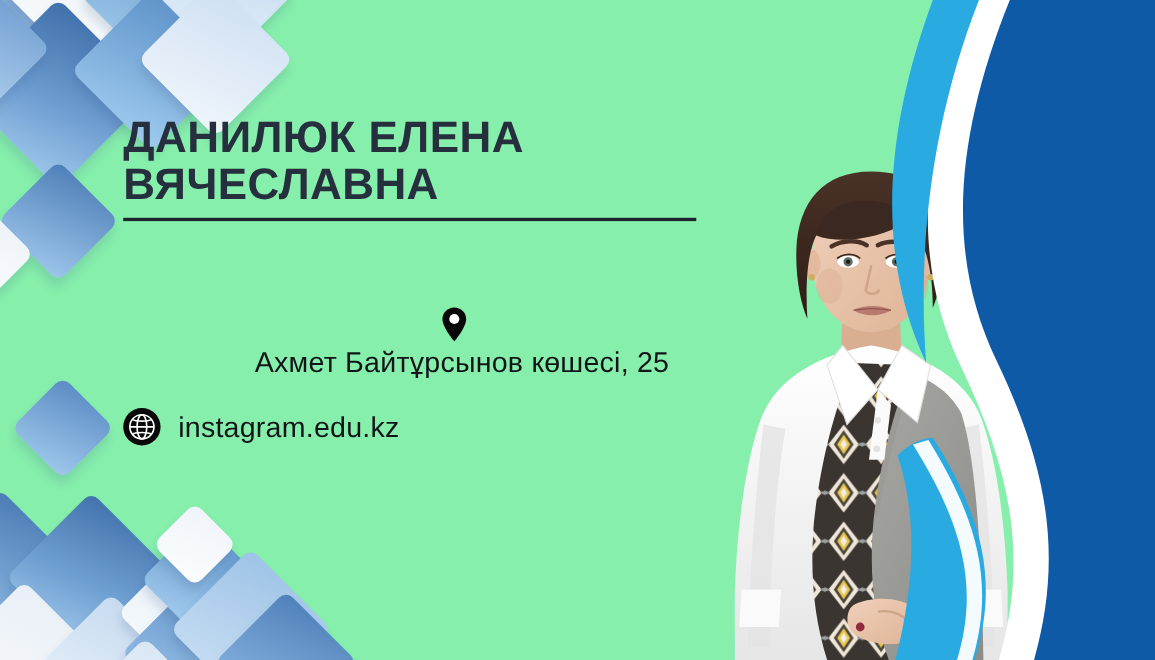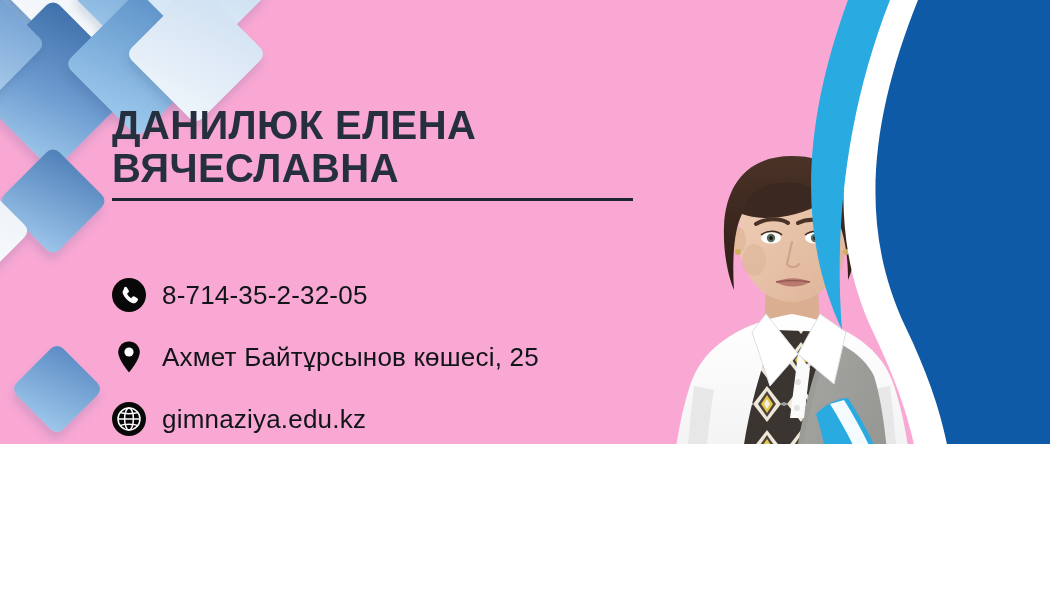--- a/index.html
+++ b/index.html
@@ -3,23 +3,23 @@
 <meta charset="utf-8">
 <style>
   html, body {
     margin: 0;
     padding: 0;
     background: #ffffff;
   }
   #card {
     position: relative;
     width: 1050px;
-    height: 444px;
+    height: 600px;
     overflow: hidden;
-    background: #f9a8d4;
+    background: #86efac;
     font-family: "Liberation Sans", sans-serif;
   }
 
   
   .deco-layer {
     position: absolute;
     inset: 0;
     pointer-events: none;
   }
   .dia {
@@ -85,21 +85,21 @@
     left: 110px;
     top: 276px;
     width: 620px;
   }
   .crow {
     display: flex;
     align-items: center;
     margin-bottom: 18px;
   }
   .crow.r1 { margin-bottom: 24px; }
-  .crow.r2 { margin-bottom: 24px; }
+  .crow.r2 { margin-bottom: 24px; flex-direction: column; }
   .crow.r3 { margin-bottom: 14px; }
   .cicon {
     width: 38px;
     height: 38px;
     flex: 0 0 38px;
     display: flex;
     align-items: center;
     justify-content: center;
     margin-right: 14px;
   }
@@ -322,32 +322,20 @@
   </div>
 
   <div class="content">
     <h1 class="name">ДАНИЛЮК ЕЛЕНА
 ВЯЧЕСЛАВНА</h1>
     <div class="rule"></div>
   </div>
 
   <div class="contacts">
 
-    <div class="crow r1">
-      <span class="cicon">
-        <svg width="36" height="36" viewBox="0 0 36 36" xmlns="http://www.w3.org/2000/svg">
-          <circle cx="18" cy="18" r="17" fill="#080808"></circle>
-          <path d="M13.2 10.4 c1.1-1 2.4-0.6 3 0.5 l1.5 2.6 c0.5 0.9 0.2 1.7-0.6 2.3 l-1 0.8
-                   c0.6 1.9 2.3 3.8 4.2 4.6 l0.9-1.1 c0.6-0.8 1.5-1 2.3-0.5 l2.5 1.5
-                   c1.1 0.7 1.4 2 0.4 3 l-1.4 1.4 c-1 1-2.5 1.1-4 0.5
-                   c-3.4-1.3-7.6-5.4-9-8.9 c-0.6-1.6-0.5-3 0.5-4 Z" fill="#FFFFFF"></path>
-        </svg>
-      </span>
-      <span class="ctext">8-714-35-2-32-05</span>
-    </div>
 
     <div class="crow r2">
       <span class="cicon">
         <svg width="36" height="36" viewBox="0 0 36 36" xmlns="http://www.w3.org/2000/svg">
           <path d="M18 2.5 c-6 0-10.8 4.7-10.8 10.6 c0 7.8 10.8 20.4 10.8 20.4
                    s10.8-12.6 10.8-20.4 C28.8 7.2 24 2.5 18 2.5 Z" fill="#080808"></path>
           <circle cx="18" cy="13" r="4.6" fill="#FFFFFF"></circle>
         </svg>
       </span>
       <span class="ctext">Ахмет Байтұрсынов көшесі, 25</span>
@@ -359,18 +347,18 @@
           <circle cx="18" cy="18" r="17" fill="#080808"></circle>
           <g stroke="#FFFFFF" stroke-width="1.5" fill="none">
             <circle cx="18" cy="18" r="11"></circle>
             <ellipse cx="18" cy="18" rx="4.4" ry="11"></ellipse>
             <line x1="7" y1="18" x2="29" y2="18"></line>
             <path d="M9.2 11.2 C12.4 13.3 23.6 13.3 26.8 11.2"></path>
             <path d="M9.2 24.8 C12.4 22.7 23.6 22.7 26.8 24.8"></path>
           </g>
         </svg>
       </span>
-      <span class="ctext">gimnaziya.edu.kz</span>
+      <span class="ctext">instagram.edu.kz</span>
     </div>
 
 
   </div>
 </div>
 
 </body></html>

